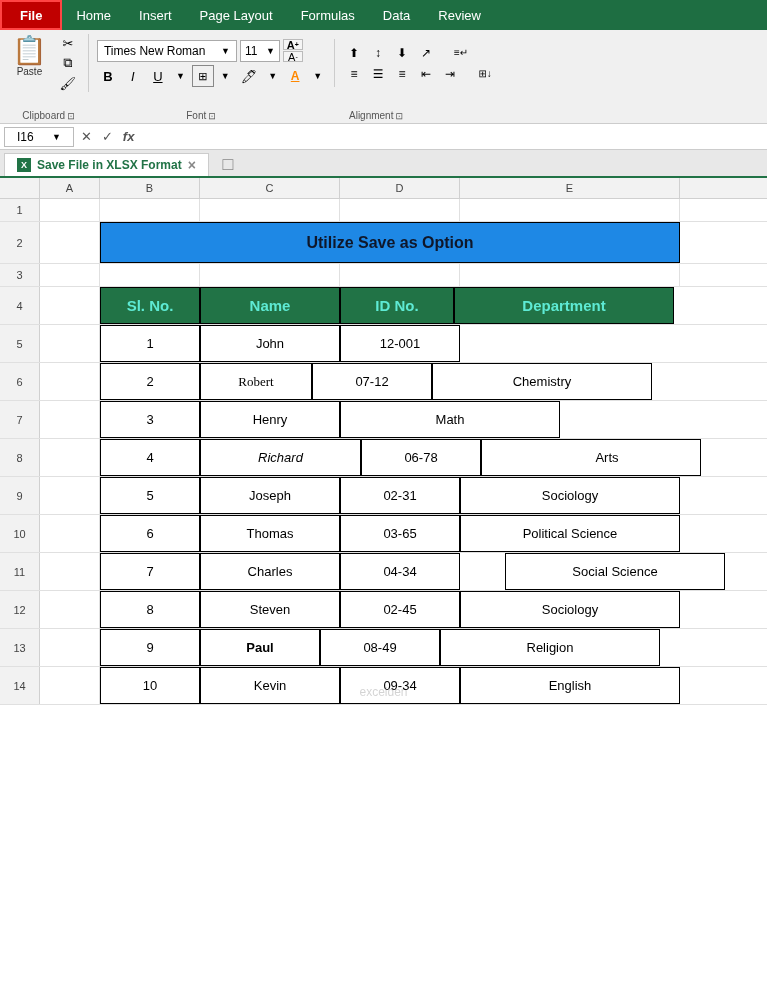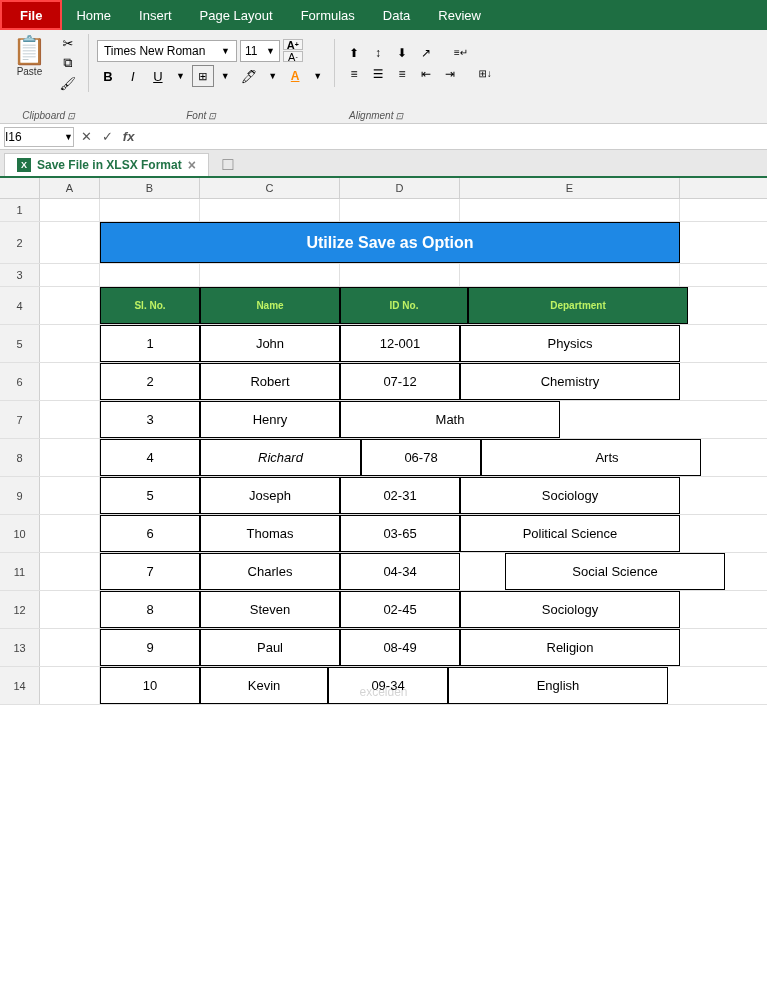--- a/index.html
+++ b/index.html
@@ -37,21 +37,21 @@
     .align-row { display: flex; gap: 2px; }
     .align-btn { width: 22px; height: 18px; display: flex; align-items: center; justify-content: center; cursor: pointer; border: 1px solid transparent; font-size: 12px; }
     .wrap-btn { font-size: 10px; width: 44px; height: 18px; display: flex; align-items: center; justify-content: center; cursor: pointer; border: 1px solid transparent; }
 
     
     .section-label { text-align: center; font-size: 10px; color: #555; margin-top: 2px; display: flex; align-items: center; justify-content: center; gap: 2px; }
     .section-expand { font-size: 9px; cursor: pointer; }
 
     
     .formula-bar { display: flex; align-items: center; border-bottom: 1px solid #ccc; background: #fff; height: 26px; padding: 0 4px; gap: 4px; }
-    .cell-ref { border: 1px solid #bbb; width: 70px; height: 20px; display: flex; align-items: center; padding: 0 0; font-size: 12px; justify-content: space-between; }
+    .cell-ref { border: 1px solid #bbb; width: 70px; height: 20px; display: flex; align-items: center; padding: 0 12px; font-size: 12px; justify-content: space-between; }
     .formula-btns { display: flex; align-items: center; gap: 4px; color: #555; font-size: 13px; }
     .formula-btn { cursor: pointer; padding: 0 3px; }
     .formula-input { flex: 1; border: none; outline: none; font-size: 12px; padding: 0 4px; }
     .formula-fx { font-style: italic; font-weight: bold; font-size: 13px; color: #555; }
 
     
     .tab-bar { display: flex; align-items: center; background: #e8e8e8; border-bottom: 2px solid #217346; padding: 3px 4px 0 4px; gap: 0; }
     .tab-active { background: #fff; border: 1px solid #ccc; border-bottom: none; padding: 3px 12px; font-size: 12px; display: flex; align-items: center; gap: 6px; color: #217346; font-weight: bold; }
     .tab-icon { width: 14px; height: 14px; background: #217346; display: flex; align-items: center; justify-content: center; }
     .tab-icon-inner { color: #fff; font-size: 9px; font-weight: bold; }
@@ -62,22 +62,22 @@
     .spreadsheet { background: #fff; }
     .col-headers { display: flex; background: #f2f2f2; border-bottom: 1px solid #d0d0d0; }
     .row-header-spacer { width: 40px; min-width: 40px; border-right: 1px solid #d0d0d0; background: #f2f2f2; height: 20px; }
     .col-header { border-right: 1px solid #d0d0d0; height: 20px; display: flex; align-items: center; justify-content: center; font-size: 11px; color: #444; background: #f2f2f2; }
 
     .sheet-row { display: flex; border-bottom: 1px solid #e0e0e0; }
     .row-num { width: 40px; min-width: 40px; border-right: 1px solid #d0d0d0; background: #f2f2f2; display: flex; align-items: center; justify-content: center; font-size: 11px; color: #444; min-height: 22px; }
     .cell { border-right: 1px solid #e0e0e0; display: flex; align-items: center; justify-content: center; font-size: 13px; min-height: 22px; padding: 2px 4px; }
 
     
-    .header-cell { background: #217346; color: #bef264; font-weight: bold; font-size: 10px; }
-    .title-cell { background: #1e88e5; color: #ffffff; font-weight: bold; font-size: 16px; }
+    .header-cell { background: #217346; color: #5eead4; font-weight: bold; font-size: 15px; }
+    .title-cell { background: #1e88e5; color: #0f172a; font-weight: bold; font-size: 16px; }
     .data-cell { color: #000; }
     .table-border { border: 1.5px solid #000 !important; }
 
     .spreadsheet-container { position: relative; overflow: hidden; }
   </style>
 </head>
 <body>
 
 <div class="menu-bar">
   <div class="menu-file">File</div>
@@ -147,21 +147,21 @@
         <div class="align-btn">≡</div>
         <div class="align-btn">☰</div>
         <div class="align-btn">≡</div>
         <div class="align-btn">⇤</div>
         <div class="align-btn">⇥</div>
         <div class="wrap-btn" style="font-size:10px;">⊞↓</div>
       </div>
     </div>
   </div>
 
-  <div style="display:flex; margin-top:16px;font-style:italic;">
+  <div style="display:flex; margin-top:16px;">
     <div style="width:85px; text-align:center;" class="section-label">
       <span>Clipboard</span>
       <span class="section-expand">⊡</span>
     </div>
     <div style="width:220px; text-align:center;" class="section-label">
       <span>Font</span>
       <span class="section-expand">⊡</span>
     </div>
     <div style="width:130px; text-align:left;" class="section-label">
       <span>Alignment</span>
@@ -230,38 +230,37 @@
       <div class="cell" style="width:140px;"></div>
       <div class="cell" style="width:120px;"></div>
       <div class="cell" style="width:220px;"></div>
     </div>
 
     <div class="sheet-row" style="height:38px;">
       <div class="row-num">4</div>
       <div class="cell" style="width:60px;"></div>
       <div class="cell header-cell table-border" style="width:100px;">Sl. No.</div>
       <div class="cell header-cell table-border" style="width:140px;">Name</div>
-      <div class="cell header-cell table-border" style="width:128px;">ID No.</div>
+      <div class="cell header-cell table-border" style="width:114px;">ID No.</div>
       <div class="cell header-cell table-border" style="width:220px;">Department</div>
     </div>
 
     <div class="sheet-row" style="height:38px;">
       <div class="row-num">5</div>
       <div class="cell" style="width:60px;"></div>
       <div class="cell data-cell table-border" style="width:100px;">1</div>
       <div class="cell data-cell table-border" style="width:140px;">John</div>
       <div class="cell data-cell table-border" style="width:120px;">12-001</div>
-      <div class="cell data-cell table-border" style="width:220px;">Physics</div>
     </div>
 
     <div class="sheet-row" style="height:38px;">
       <div class="row-num">6</div>
       <div class="cell" style="width:60px;"></div>
       <div class="cell data-cell table-border" style="width:100px;">2</div>
-      <div class="cell data-cell table-border" style="width:140px;">Robert</div>
+      <div class="cell data-cell table-border" style="width:112px;font-family:Liberation Serif, serif;">Robert</div>
       <div class="cell data-cell table-border" style="width:120px;">07-12</div>
       <div class="cell data-cell table-border" style="width:220px;">Chemistry</div>
     </div>
 
     <div class="sheet-row" style="height:38px;">
       <div class="row-num">7</div>
       <div class="cell" style="width:60px;"></div>
       <div class="cell data-cell table-border" style="width:100px;">3</div>
       <div class="cell data-cell table-border" style="width:140px;">Henry</div>
       <div class="cell data-cell table-border" style="width:220px;">Math</div>
@@ -309,30 +308,30 @@
       <div class="cell data-cell table-border" style="width:100px;">8</div>
       <div class="cell data-cell table-border" style="width:140px;">Steven</div>
       <div class="cell data-cell table-border" style="width:120px;">02-45</div>
       <div class="cell data-cell table-border" style="width:220px;">Sociology</div>
     </div>
 
     <div class="sheet-row" style="height:38px;">
       <div class="row-num">13</div>
       <div class="cell" style="width:60px;"></div>
       <div class="cell data-cell table-border" style="width:100px;">9</div>
-      <div class="cell data-cell table-border" style="width:140px;">Paul</div>
+      <div class="cell data-cell table-border" style="width:120px;font-weight:bold;">Paul</div>
       <div class="cell data-cell table-border" style="width:120px;">08-49</div>
       <div class="cell data-cell table-border" style="width:220px;">Religion</div>
     </div>
 
     <div class="sheet-row" style="height:38px;">
       <div class="row-num">14</div>
       <div class="cell" style="width:60px;"></div>
       <div class="cell data-cell table-border" style="width:100px;">10</div>
-      <div class="cell data-cell table-border" style="width:128px;">Kevin</div>
+      <div class="cell data-cell table-border" style="width:140px;">Kevin</div>
       <div class="cell data-cell table-border" style="width:120px;">09-34</div>
       <div class="cell data-cell table-border" style="width:220px;">English</div>
     </div>
 
   </div>
 
   <div style="position:absolute; bottom:6px; left:50%; transform:translateX(-50%); opacity:0.25; font-size:12px; color:#555; white-space:nowrap; pointer-events:none;">
     <span>excelden</span>
   </div>
 </div>

